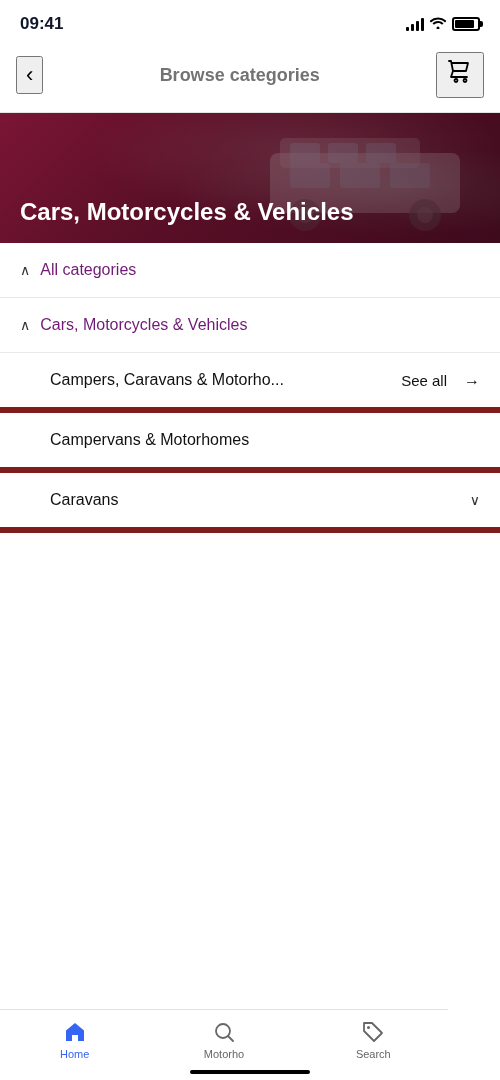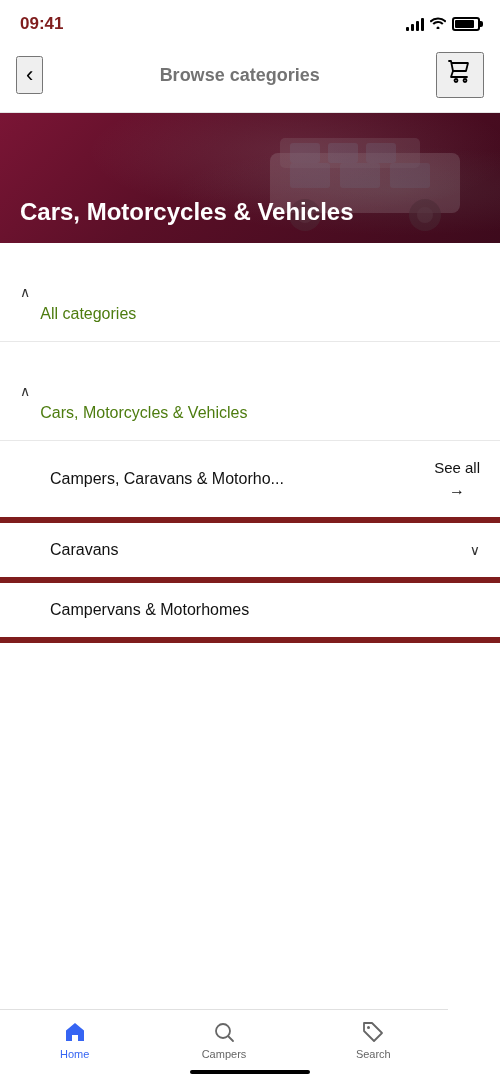--- a/index.html
+++ b/index.html
@@ -18,21 +18,21 @@
     .status-bar {
       display: flex;
       justify-content: space-between;
       align-items: center;
       padding: 14px 20px 8px;
       background: #fff;
     }
     .status-time {
       font-size: 17px;
       font-weight: 600;
-      color: #7f1d1d;
+      color: #0f172a;
     }
     .status-icons {
       display: flex;
       align-items: center;
       gap: 6px;
     }
     .signal-bars {
       display: flex;
       align-items: flex-end;
       gap: 2px;
@@ -159,22 +159,21 @@
       display: flex;
       align-items: center;
       gap: 10px;
     }
     .chevron-icon {
       font-size: 14px;
       color: #333;
     }
     .category-label {
       font-size: 16px;
-      color: #4d7c0f;
-      margin-top: 44px;
+      color: #701a75;
     }
     .category-label.level2 {
       font-size: 16px;
       font-weight: 500;
     }
 
     .subcategory-row {
       display: flex;
       align-items: center;
       justify-content: space-between;
@@ -182,24 +181,23 @@
       border-bottom: 6px solid #7f1d1d;
       cursor: pointer;
     }
     .subcategory-label {
       font-size: 16px;
       color: #111;
     }
     .see-all {
       display: flex;
       align-items: center;
-      gap: 5px;
+      gap: 17px;
       color: #111;
       font-size: 15px;
-      flex-direction: column;
     }
     .see-all-arrow {
       font-size: 16px;
       color: #111;
     }
 
     
     .bottom-nav {
       position: fixed;
       bottom: 0;
@@ -326,46 +324,46 @@
 
   <div class="subcategory-row">
     <span class="subcategory-label">Campers, Caravans &amp; Motorho...</span>
     <div class="see-all">
       <span>See all</span>
       <span class="see-all-arrow">→</span>
     </div>
   </div>
 
   <div class="subcategory-row">
+    <span class="subcategory-label">Campervans &amp; Motorhomes</span>
+  </div>
+
+  <div class="subcategory-row">
     <span class="subcategory-label">Caravans</span>
     <span class="chevron-icon">∨</span>
-  </div>
-
-  <div class="subcategory-row">
-    <span class="subcategory-label">Campervans &amp; Motorhomes</span>
   </div>
 
 </div>
 
 <div class="bottom-nav">
 
   <div class="nav-item">
     <svg class="home-svg" viewBox="0 0 24 24" fill="none">
       <path d="M3 10.5L12 3l9 7.5V21H15v-6H9v6H3V10.5z" fill="#3665f3"></path>
     </svg>
     <span class="nav-label active">Home</span>
   </div>
 
 
   <div class="nav-item">
     <svg class="search-svg" viewBox="0 0 24 24" fill="none">
       <circle cx="11" cy="11" r="7" stroke="#666" stroke-width="1.8"></circle>
       <path d="M16.5 16.5L21 21" stroke="#666" stroke-width="1.8" stroke-linecap="round"></path>
     </svg>
-    <span class="nav-label">Campers</span>
+    <span class="nav-label">Motorho</span>
   </div>
 
 
   <div class="nav-item">
     <svg class="tag-svg" viewBox="0 0 24 24" fill="none">
       <path d="M3 3h8l10 10-8 8L3 11V3z" stroke="#666" stroke-width="1.8" stroke-linejoin="round"></path>
       <circle cx="7.5" cy="7.5" r="1.5" fill="#666"></circle>
     </svg>
     <span class="nav-label">Search</span>
   </div>

